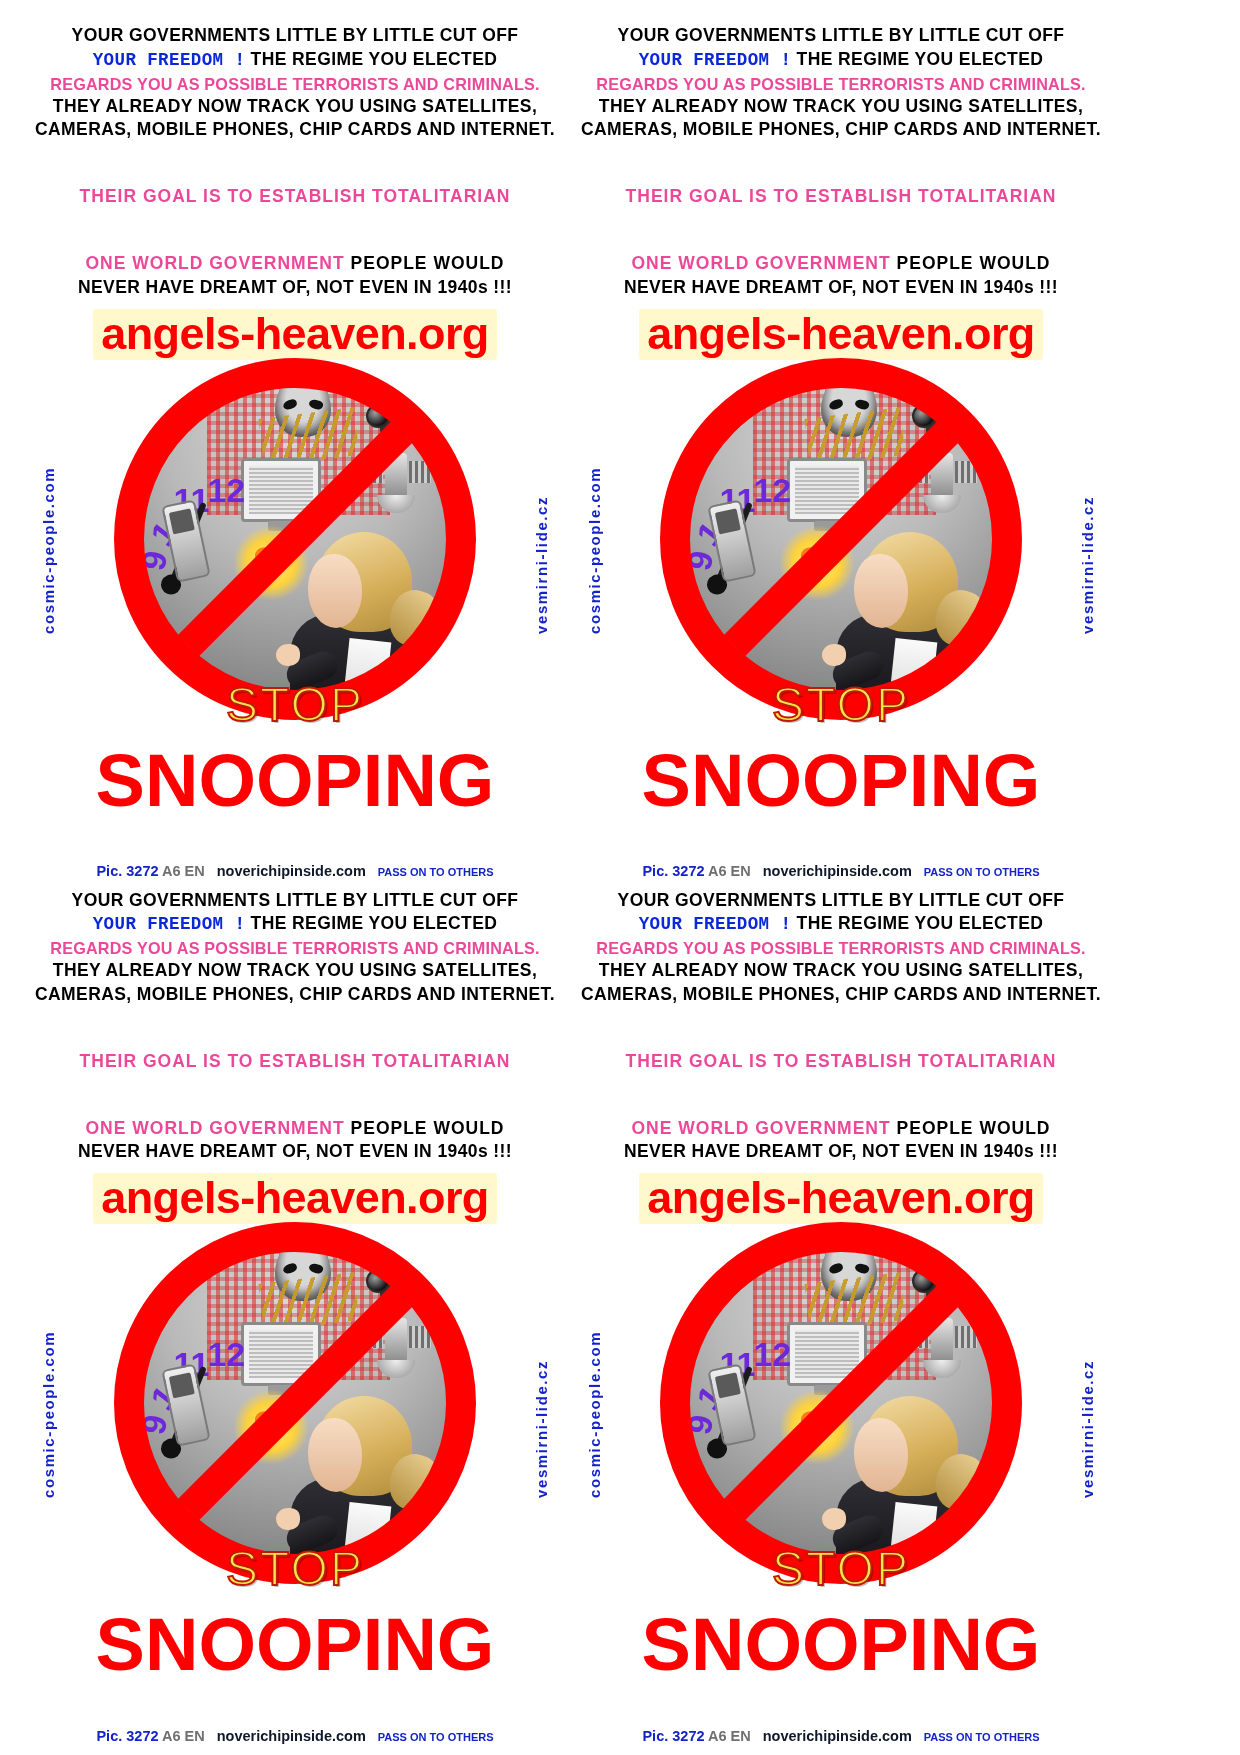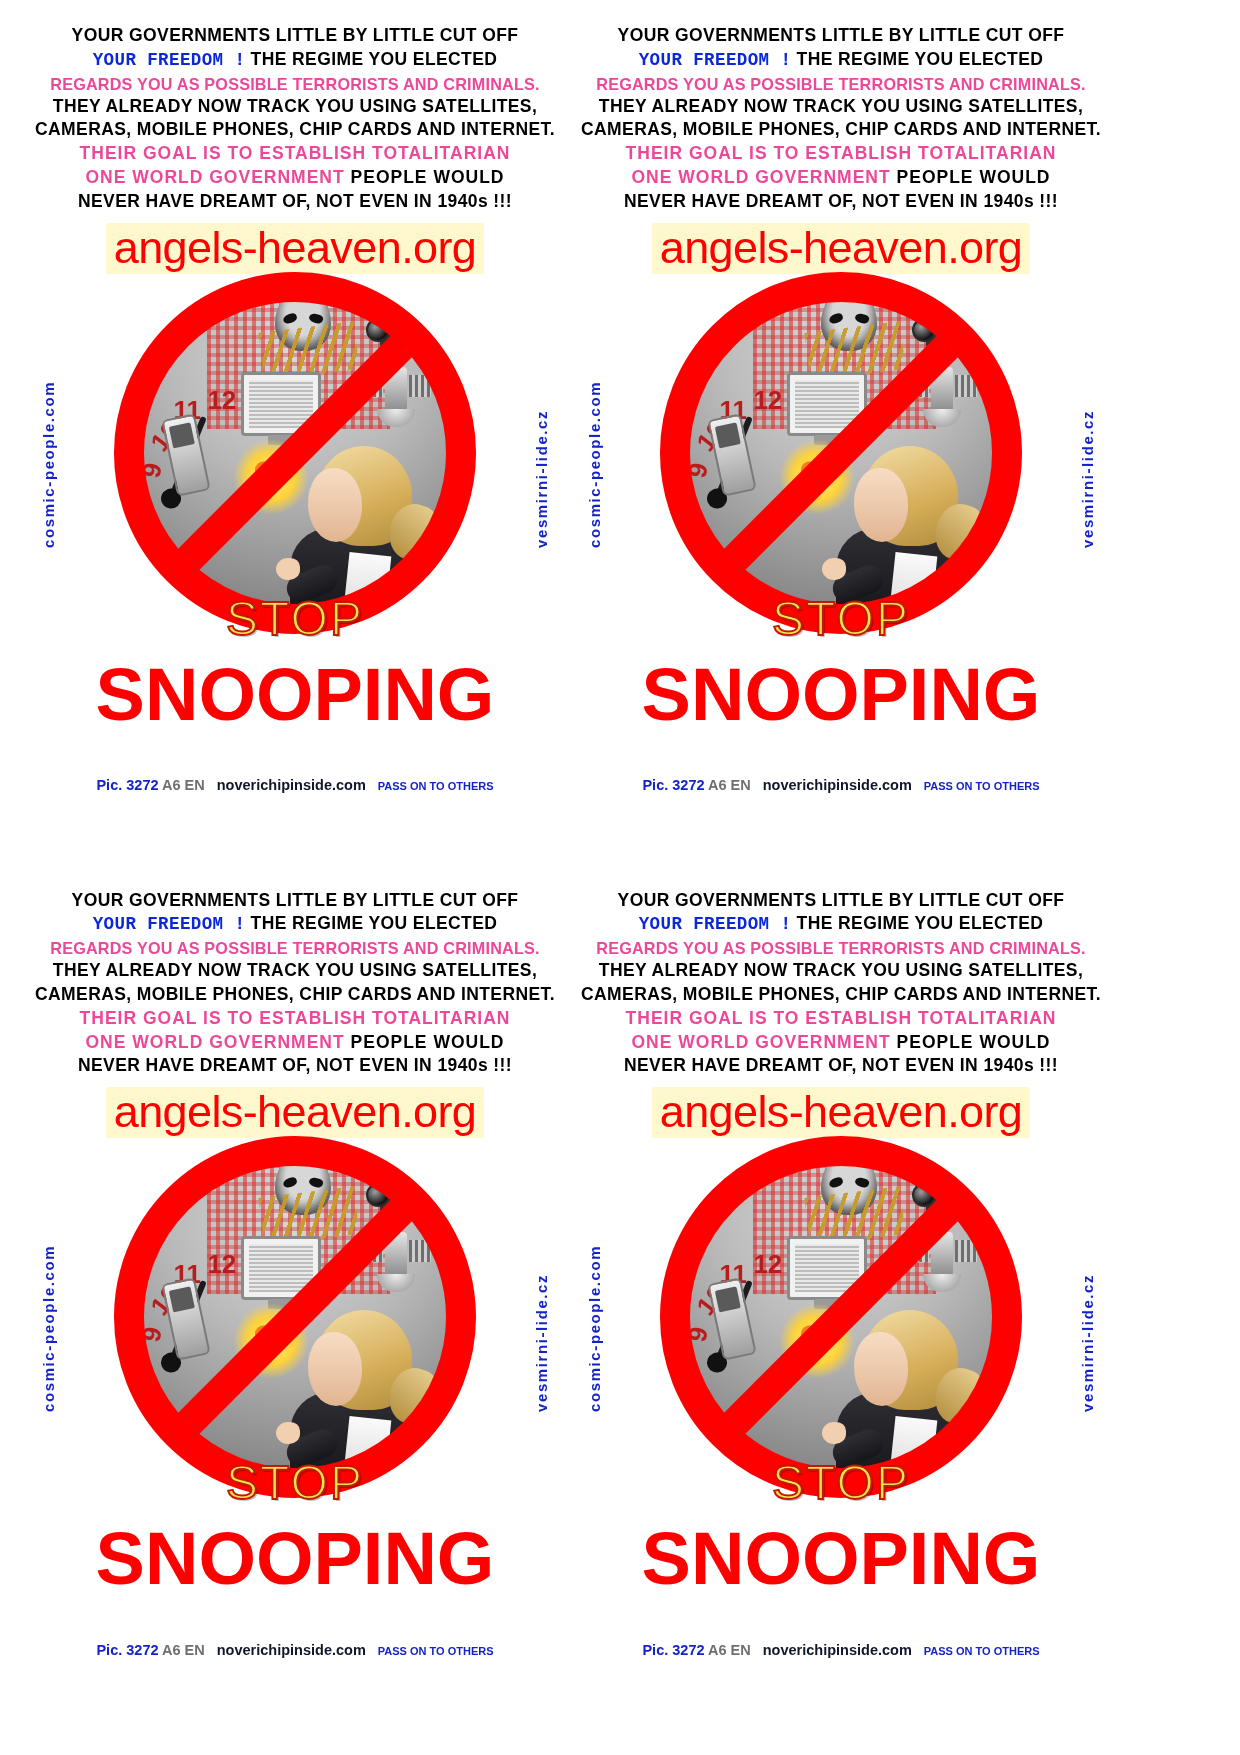--- a/index.html
+++ b/index.html
@@ -41,31 +41,31 @@
     font-size: 17.5px;
     line-height: 1.36;
     letter-spacing: 0.4px;
     color: #000000;
     padding: 6px 2px 0 2px;
   }
   .headline .line { white-space: nowrap; }
   .blue { color: #0a28d8; font-family: Liberation Mono, monospace; }
   .red  { color: #ec4899; }
   .line-3 { font-size: 16.2px; letter-spacing: 0.2px; }
-  .line-6, .line-7 { letter-spacing: 1.0px; }
+  .line-6, .line-7 { letter-spacing: 1.0px; margin-top: 43px; }
 
   
   .brand-wrap {
     text-align: center;
     margin-top: 9px;
   }
   .brand {
     display: inline-block;
     font-size: 45px;
-    font-weight: normal;
+    font-weight: bold;
     letter-spacing: -0.6px;
     color: #ff0000;
     background: #fff8cc;
     padding: 1px 8px 3px 8px;
     border-radius: 3px;
     line-height: 1.05;
   }
 
   
   .art-area {
@@ -155,21 +155,21 @@
     content:""; position:absolute; inset:5px;
     background: repeating-linear-gradient(0deg,#bdbdbd 0 2px,#e9e9e9 2px 4px);
   }
   .c-monitor:after {
     content:""; position:absolute; left:50%; bottom:-12px; transform:translateX(-50%);
     width:26px; height:10px; background:#9a9a9a; border-radius:2px;
   }
 
   .c-clock {
     position: absolute; left: 6%; top: 22%; width: 120px; height: 120px;
-    color: #b91c1c; font-weight: bold; font-size: 26px;
+    color: #6d28d9; font-weight: bold; font-size: 34px;
   }
   .c-clock span { position:absolute; }
   .n11 { left: 28px; top: 40px; }
   .n12 { left: 62px; top: 30px; }
   .n10 { left: 6px;  top: 66px; transform: rotate(-52deg); }
   .n9  { left: 0px;  top: 100px; transform: rotate(-78deg); }
   .c-hand {
     position:absolute; left:56px; top:62px; width:6px; height:88px;
     background:#1b1b1b; transform-origin: top center; transform: rotate(22deg);
     border-radius:3px;

